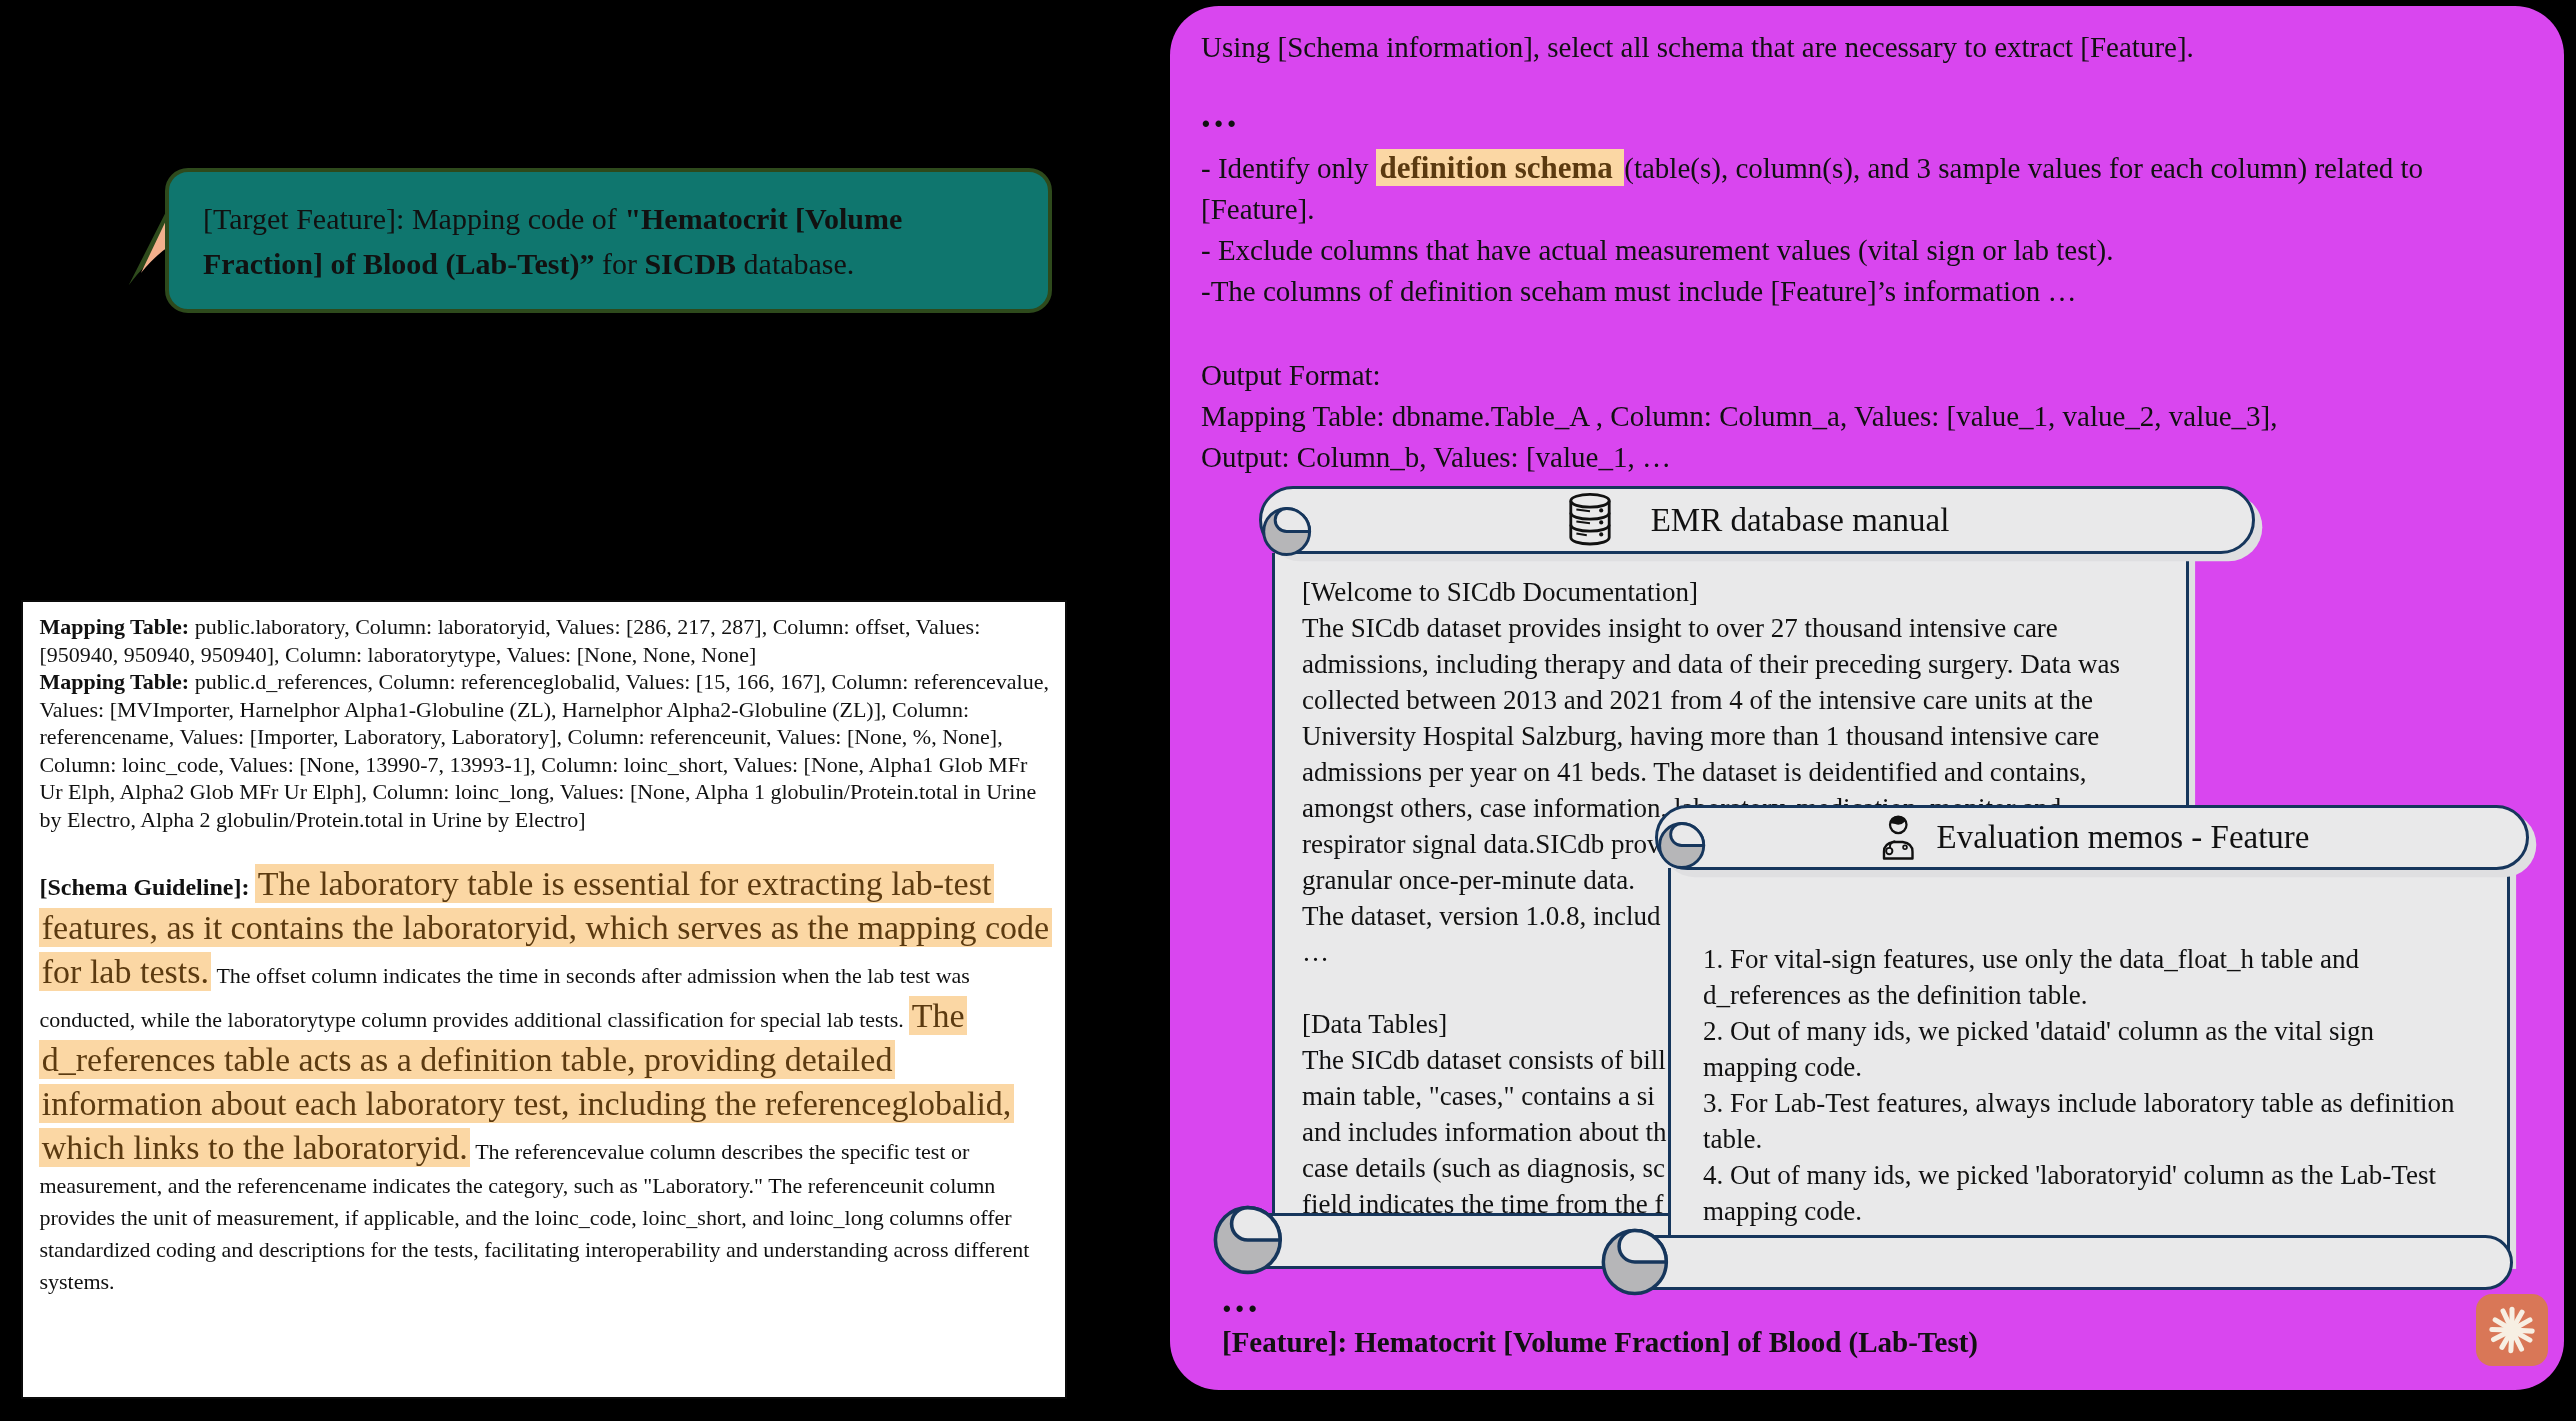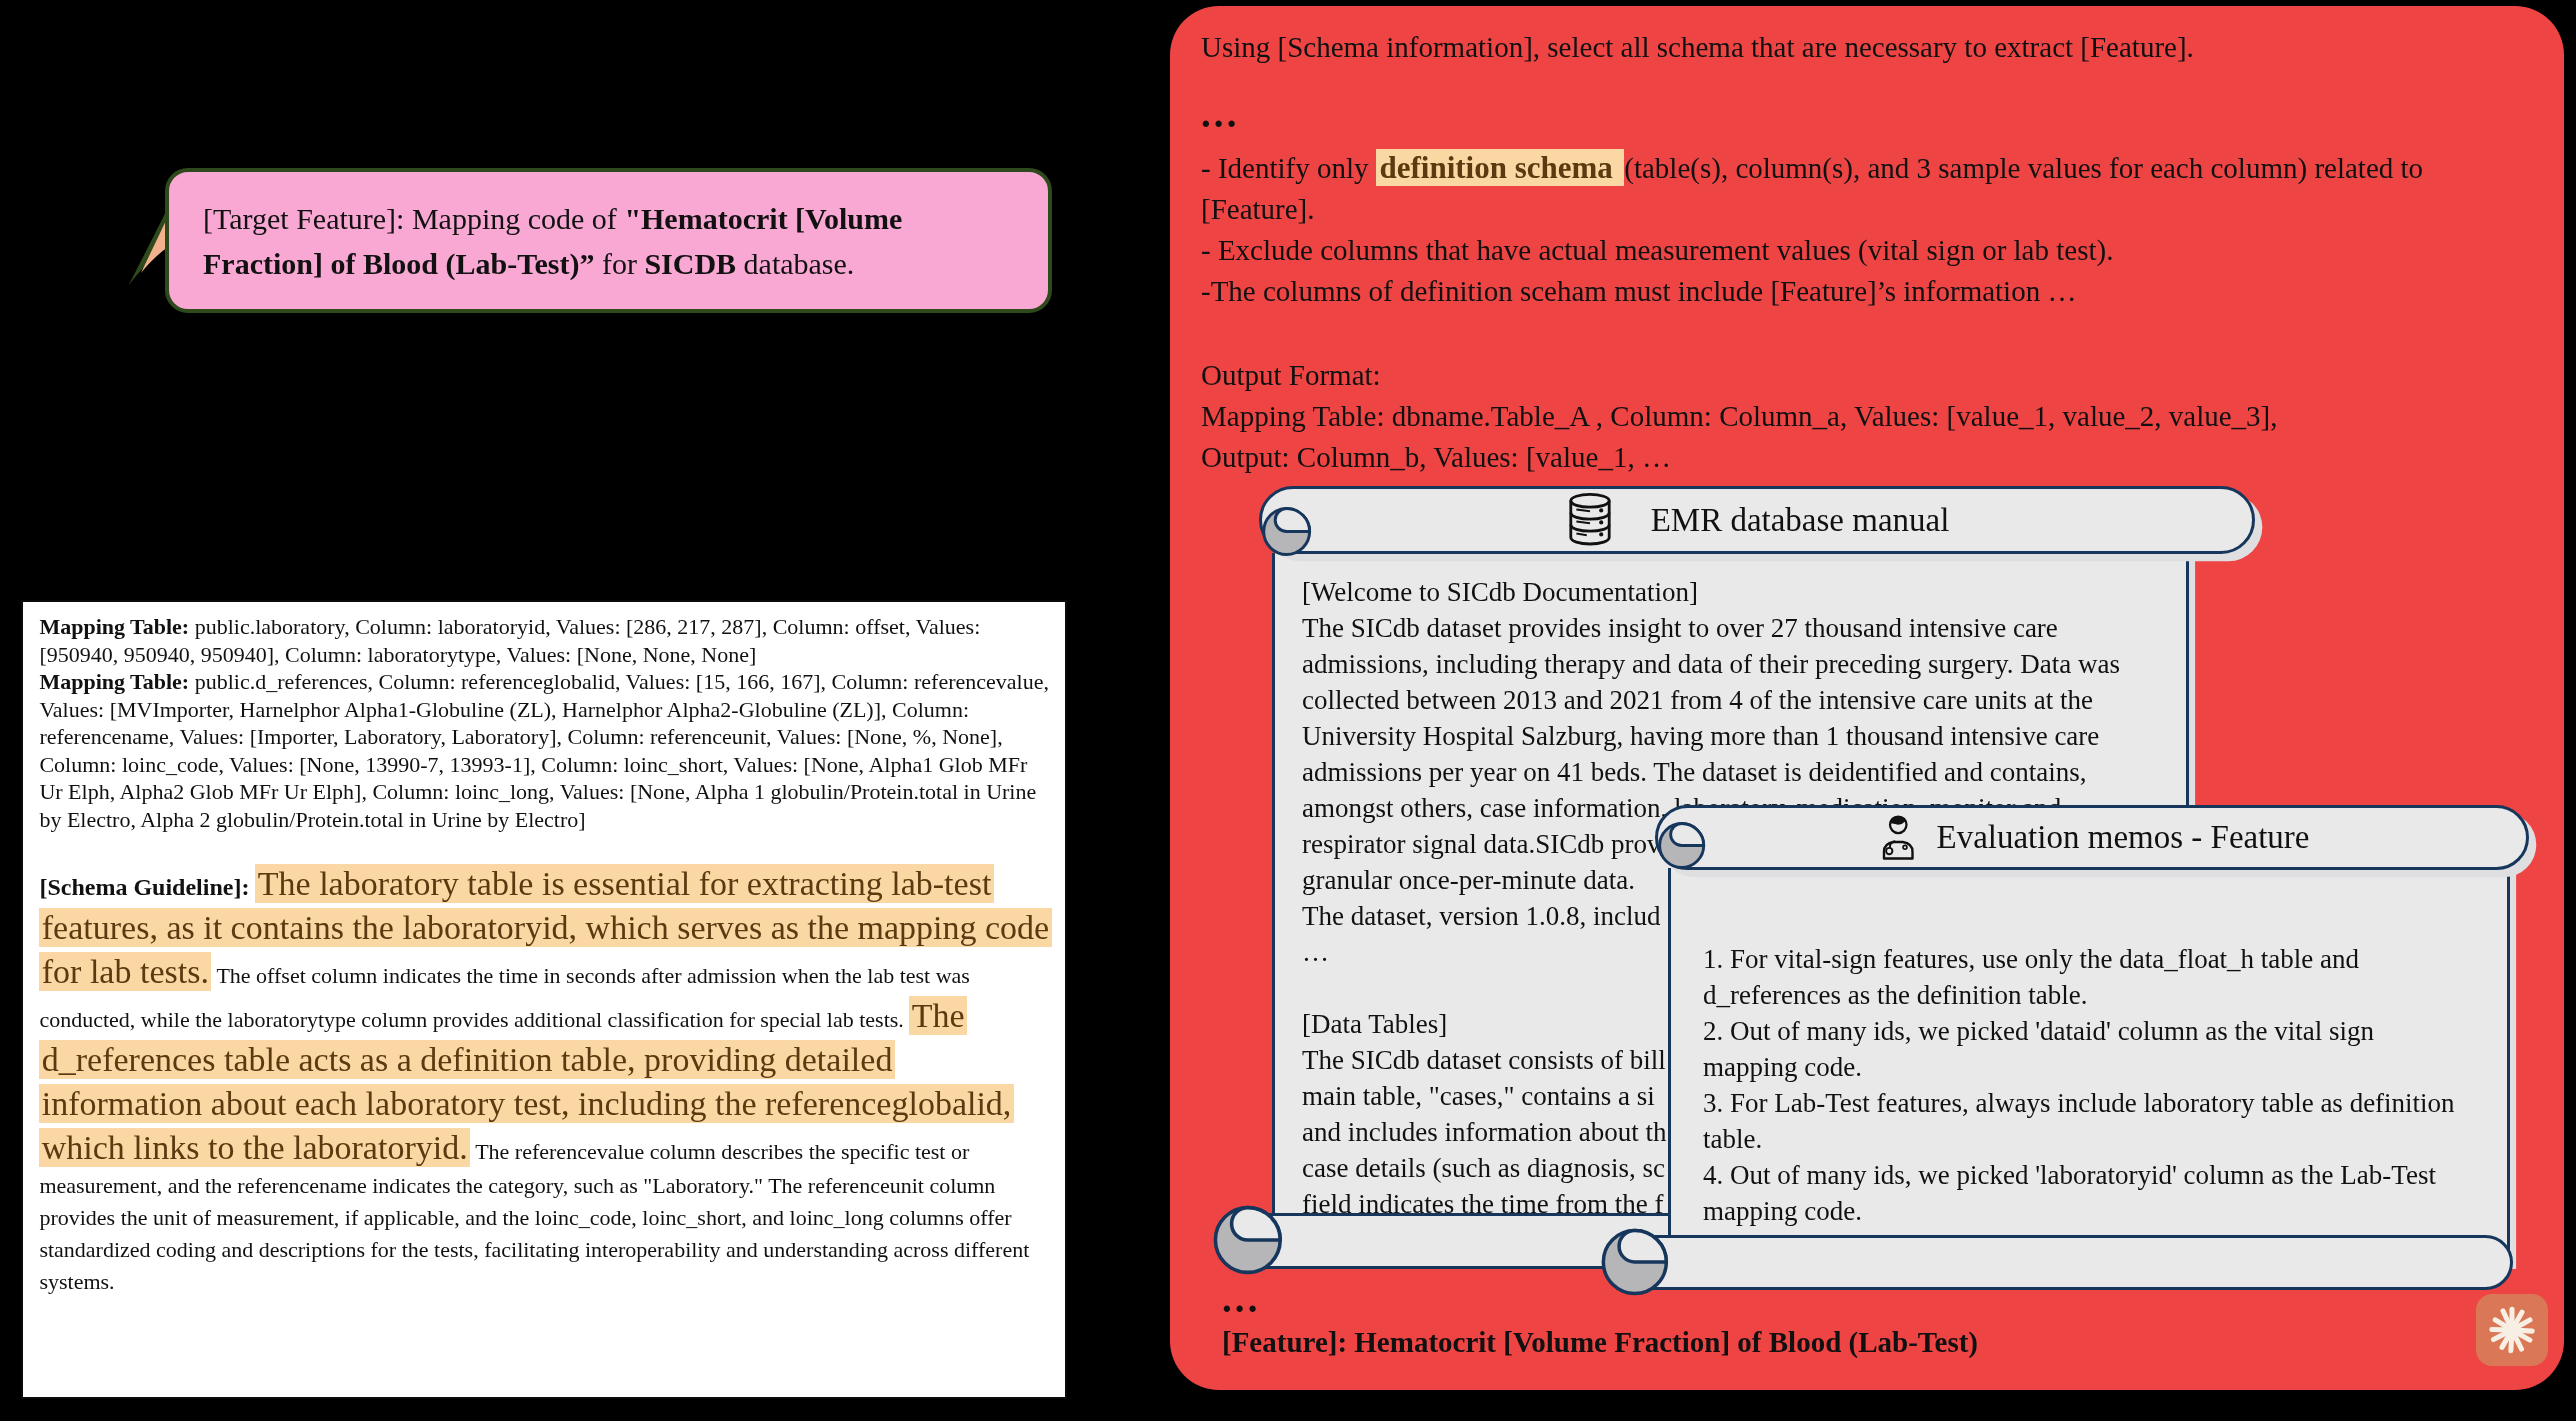--- a/index.html
+++ b/index.html
@@ -1,39 +1,39 @@
 <!DOCTYPE html>
 <html style="font-size:9.8px"><head>
 <meta charset="utf-8">
 <style>
   html,body{margin:0;padding:0;background:#000;}
   #stage{position:relative;width:2576px;height:1422px;background:#000;overflow:hidden;
          font-family:"Liberation Serif","DejaVu Serif",serif;color:#111;}
 
   
   .bubble{position:absolute;left:165px;top:168px;width:887px;height:145px;
-          background:#f9a8d4;border:4.3px solid #2E4A1C;border-radius:23px;
+          background:#0f766e;border:4.3px solid #2E4A1C;border-radius:23px;
           box-sizing:border-box;display:flex;align-items:center;}
   .bubble-text{padding:6.1px 34px;font-size:30px;line-height:45px;}
   .bubble-tail{position:absolute;left:125px;top:203px;width:46px;height:86px;}
 
   
   .schema-box{position:absolute;left:21.4px;top:600px;width:1046px;height:799px;
               background:#fff;border:2.4px solid #0a0a0a;box-sizing:border-box;
               padding:11px 16px 6.1px 16px;}
   .map-para{margin:0;font-size:22px;line-height:27.5px;}
   .guideline{margin-top:29px;font-size:22px;line-height:32px;}
   .g-label{font-weight:bold;font-size:24px;}
   .g-big{font-weight:normal;font-size:34px;line-height:44px;color:#5B3A10;
          background:#FBD7A4;padding:1.2px 2.4px;-webkit-box-decoration-break:clone;box-decoration-break:clone;}
   .g-normal{font-size:22px;}
 
   
   .right-panel{position:absolute;left:1170px;top:6.1px;width:1394px;height:1384px;
-               background:#ef4444;border-radius:49px;}
+               background:#d946ef;border-radius:49px;}
   .prompt{position:absolute;left:31px;top:21.4px;width:1338px;z-index:1;
           font-size:29px;line-height:41px;}
   .p-ellipsis{font-weight:bold;font-size:39px;line-height:28px;letter-spacing:3.1px;
               margin-top:32px;margin-bottom:18.3px;}
   .hl-inline{font-weight:bold;font-size:31px;color:#5B3A10;background:#FBD7A4;
              padding:1.2px 3.7px;}
   .out-label{margin-top:43px;}
 
   
   .scroll-header{position:absolute;box-sizing:border-box;background:#E9E9EA;

